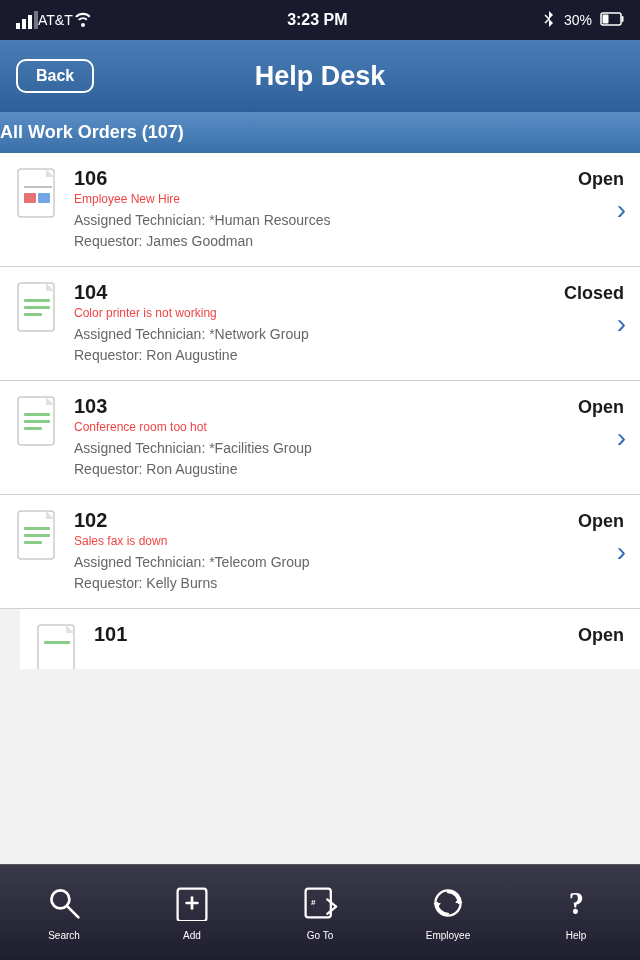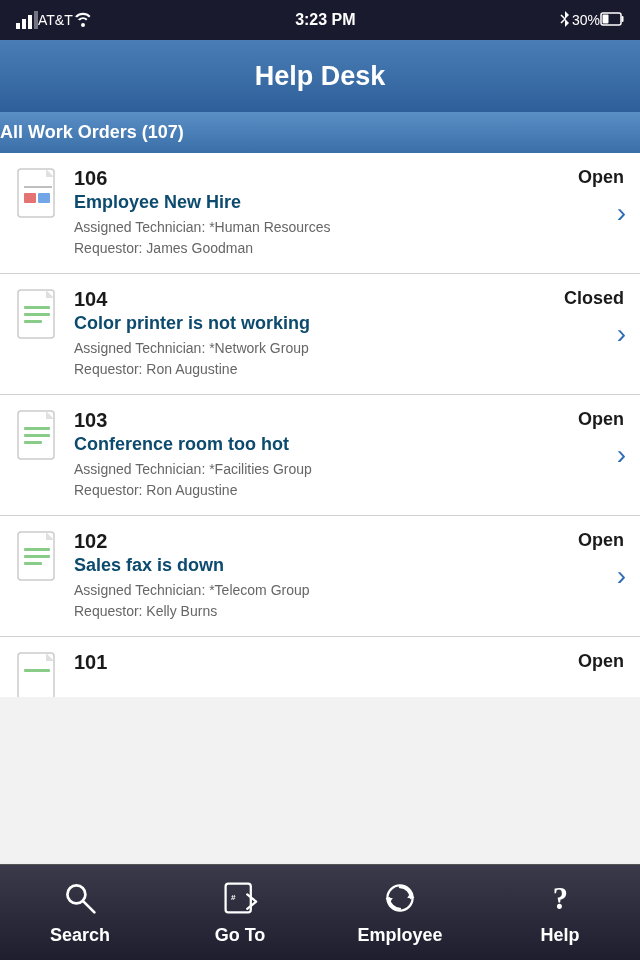--- a/index.html
+++ b/index.html
@@ -18,21 +18,21 @@
       background: #1a1a2e;
       display: flex;
       align-items: center;
       justify-content: space-between;
       padding: 0 16px;
       color: white;
       font-size: 14px;
     }
     .status-left { display: flex; align-items: center; gap: 0; }
     .status-center { font-size: 16px; font-weight: 600; }
-    .status-right { display: flex; align-items: center; font-size: 14px; }
+    .status-right { display: flex; align-items: center; gap: 8px; font-size: 14px; }
 
     
     .signal-bars { display: flex; align-items: flex-end; gap: 2px; }
     .signal-bars span { background: white; width: 4px; display: block; }
 
     
     .header {
       width: 640px;
       height: 72px;
       background: linear-gradient(to bottom, #4a7db5, #2e5f9a);
@@ -101,37 +101,37 @@
       width: 44px;
       height: 52px;
     }
 
     .work-order-content {
       flex: 1;
     }
     .work-order-top {
       display: flex;
       justify-content: space-between;
-      align-items: flex-start;
+      align-items: flex-end;
       margin-bottom: 2px;
     }
     .work-order-id {
       font-size: 20px;
       font-weight: 700;
       color: #1a1a1a;
     }
     .work-order-status {
       font-size: 18px;
       font-weight: 700;
       color: #1a1a1a;
     }
     .work-order-title {
-      font-size: 18px;
-      font-weight: 700;
-      color: #0c4a6e;
+      font-size: 12px;
+      font-weight: 400;
+      color: #ef4444;
       margin-bottom: 4px;
     }
     .work-order-meta {
       font-size: 14px;
       color: #666;
       line-height: 1.5;
     }
 
     .chevron {
       position: absolute;
@@ -145,20 +145,21 @@
 
     
     .partial-item {
       background: white;
       padding: 14px 16px;
       display: flex;
       align-items: flex-start;
       gap: 14px;
       height: 60px;
       overflow: hidden;
+      margin-left: 20px;
     }
 
     
     .toolbar {
       position: absolute;
       bottom: 0;
       width: 640px;
       height: 96px;
       background: linear-gradient(to bottom, #3a3a4a, #1e1e2e);
       display: flex;
@@ -173,23 +174,23 @@
       gap: 4px;
       color: white;
       cursor: pointer;
       width: 120px;
     }
     .toolbar-item-icon {
       font-size: 30px;
       line-height: 1;
     }
     .toolbar-item-label {
-      font-size: 18px;
-      color: white;
-      font-weight: 700;
+      font-size: 10px;
+      color: white;
+      font-weight: 400;
     }
 
     
     .toolbar-svg {
       width: 36px;
       height: 36px;
     }
   </style>
 </head>
 <body>
@@ -222,20 +223,21 @@
       <svg width="24" height="14" viewBox="0 0 24 14" fill="none">
         <rect x="1" y="1" width="20" height="12" rx="2" stroke="white" stroke-width="1.5"></rect>
         <rect x="2.5" y="2.5" width="6" height="9" rx="1" fill="white"></rect>
         <rect x="21.5" y="4" width="2" height="6" rx="1" fill="white"></rect>
       </svg>
     </span>
   </div>
 </div>
 
 <div class="header">
+  <button class="back-button">Back</button>
   <span class="header-title">Help Desk</span>
 </div>
 
 <div class="section-header">
   <span>All Work Orders (107)</span>
 </div>
 
 <div class="work-order-list">
 
   <div class="work-order-item">
@@ -357,20 +359,30 @@
   <div class="toolbar-item">
     <div class="toolbar-item-icon">
       <svg class="toolbar-svg" viewBox="0 0 40 40" fill="none">
         <circle cx="16" cy="16" r="10" stroke="white" stroke-width="3"></circle>
         <line x1="24" y1="24" x2="36" y2="36" stroke="white" stroke-width="3" stroke-linecap="round"></line>
       </svg>
     </div>
     <span class="toolbar-item-label">Search</span>
   </div>
 
+  <div class="toolbar-item">
+    <div class="toolbar-item-icon">
+      <svg class="toolbar-svg" viewBox="0 0 40 40" fill="none">
+        <rect x="4" y="4" width="32" height="36" rx="3" stroke="white" stroke-width="2.5"></rect>
+        <line x1="14" y1="20" x2="26" y2="20" stroke="white" stroke-width="3" stroke-linecap="round"></line>
+        <line x1="20" y1="14" x2="20" y2="26" stroke="white" stroke-width="3" stroke-linecap="round"></line>
+      </svg>
+    </div>
+    <span class="toolbar-item-label">Add</span>
+  </div>
 
   <div class="toolbar-item">
     <div class="toolbar-item-icon">
       <svg class="toolbar-svg" viewBox="0 0 40 40" fill="none">
         <rect x="4" y="4" width="28" height="32" rx="3" stroke="white" stroke-width="2.5"></rect>
         <text x="10" y="22" fill="white" font-size="9" font-weight="bold" font-family="Arial">#</text>
         <path d="M28 16 L38 24 L28 32" stroke="white" stroke-width="2.5" stroke-linecap="round" stroke-linejoin="round" fill="none"></path>
       </svg>
     </div>
     <span class="toolbar-item-label">Go To</span>

